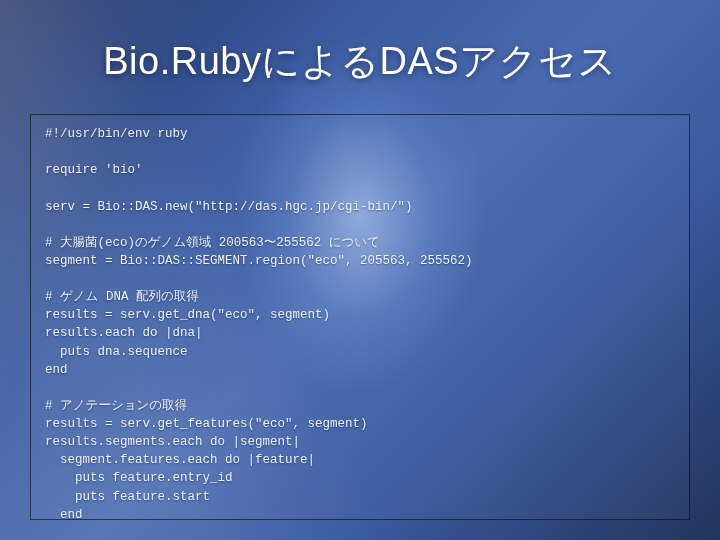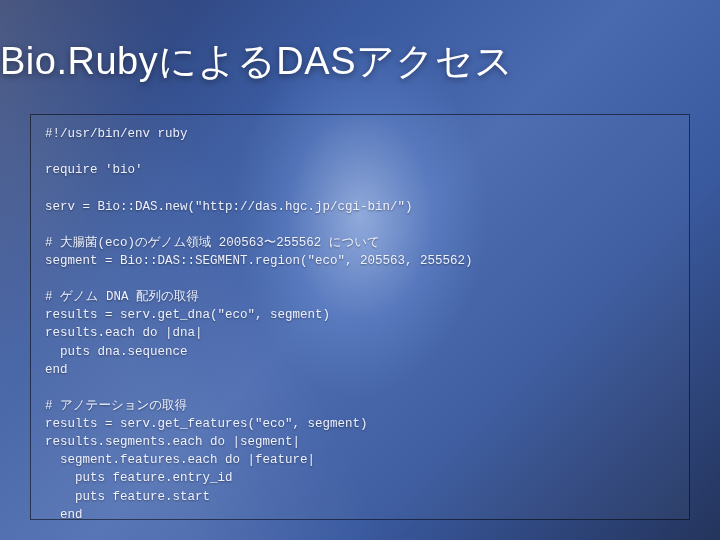--- a/index.html
+++ b/index.html
@@ -11,20 +11,21 @@
       linear-gradient(115deg, rgba(255,255,255,0.10) 0%, rgba(255,255,255,0) 20%),
       linear-gradient(65deg, rgba(255,255,255,0.08) 20%, rgba(255,255,255,0) 40%),
       linear-gradient(135deg, #2a3a6a 0%, #3a5aa0 30%, #4a6ab0 50%, #3a5aa0 70%, #24345c 100%);
     color: #fff;
   }
   .slide { width: 720px; height: 540px; position: relative; }
   .title {
     position: absolute;
     top: 36px;
     left: 0; right: 0;
+    text-align: center;
     font-size: 38px;
     font-weight: 400;
     color: #ffffff;
     text-shadow: 0 2px 6px rgba(0,0,0,0.45);
     letter-spacing: 0.5px;
   }
   .codebox {
     position: absolute;
     top: 114px;
     left: 30px;

